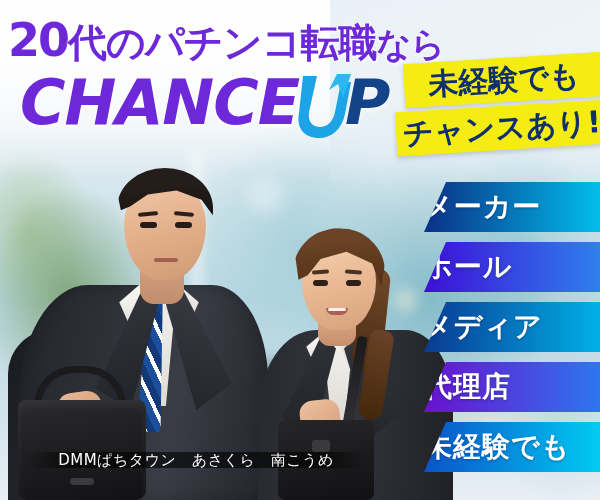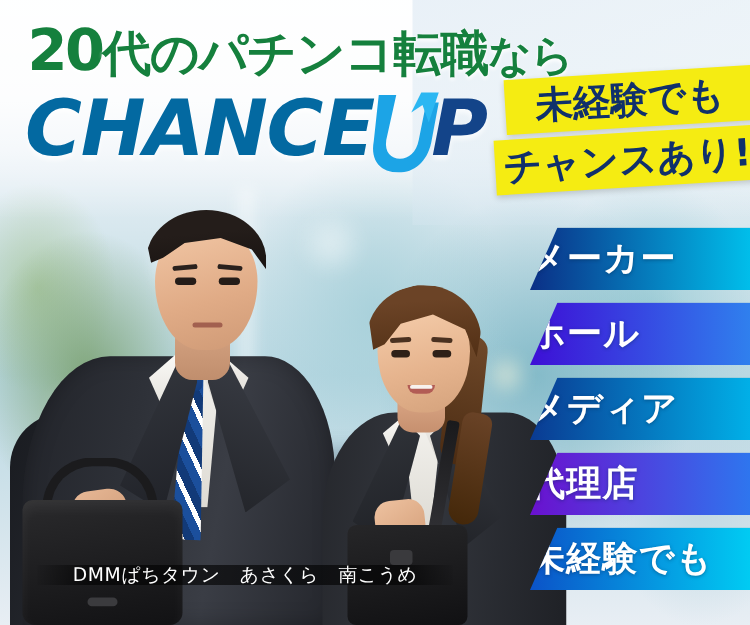--- a/index.html
+++ b/index.html
@@ -216,33 +216,33 @@
 
   .mid-gap{
     position:absolute;left:246px;top:360px;width:40px;height:140px;
     background:linear-gradient(180deg,rgba(70,90,105,.35),rgba(40,52,62,.55));
     filter:blur(7px);
   }
 
   
   .headline-wrap{position:absolute;left:0;top:0;width:600px;height:160px;}
   .line1{
-    position:absolute;left:22px;top:18px;
-    font-family:"DejaVu Sans","Liberation Sans",sans-serif;
-    font-weight:bold;font-size:39px;line-height:44px;color:#15803d;
+    position:absolute;left:8px;top:18px;
+    font-family:"DejaVu Sans","Liberation Sans",sans-serif;
+    font-weight:bold;font-size:39px;line-height:44px;color:#6d28d9;
     letter-spacing:-1px;white-space:nowrap;
     text-shadow:0 2px 3px rgba(255,255,255,.85),0 0 2px rgba(255,255,255,.9);
   }
   .line1 .num{font-size:46px;letter-spacing:-2px;}
   .line1 .small{font-size:34px;}
   .line2{
     position:absolute;left:20px;top:70px;
     font-family:"DejaVu Sans","Liberation Sans",sans-serif;
     font-weight:bold;font-style:italic;font-size:62px;line-height:66px;
-    color:#0369a1;letter-spacing:-1px;white-space:nowrap;
+    color:#6d28d9;letter-spacing:-1px;white-space:nowrap;
     text-shadow:0 3px 4px rgba(255,255,255,.7);
   }
   .u-mark{position:absolute;left:293px;top:72px;width:62px;height:66px;}
   .p-mark{
     position:absolute;left:345px;top:70px;
     font-family:"DejaVu Sans","Liberation Sans",sans-serif;
     font-weight:bold;font-style:italic;font-size:62px;line-height:66px;color:#134489;
     text-shadow:0 3px 4px rgba(255,255,255,.7);
   }
 

